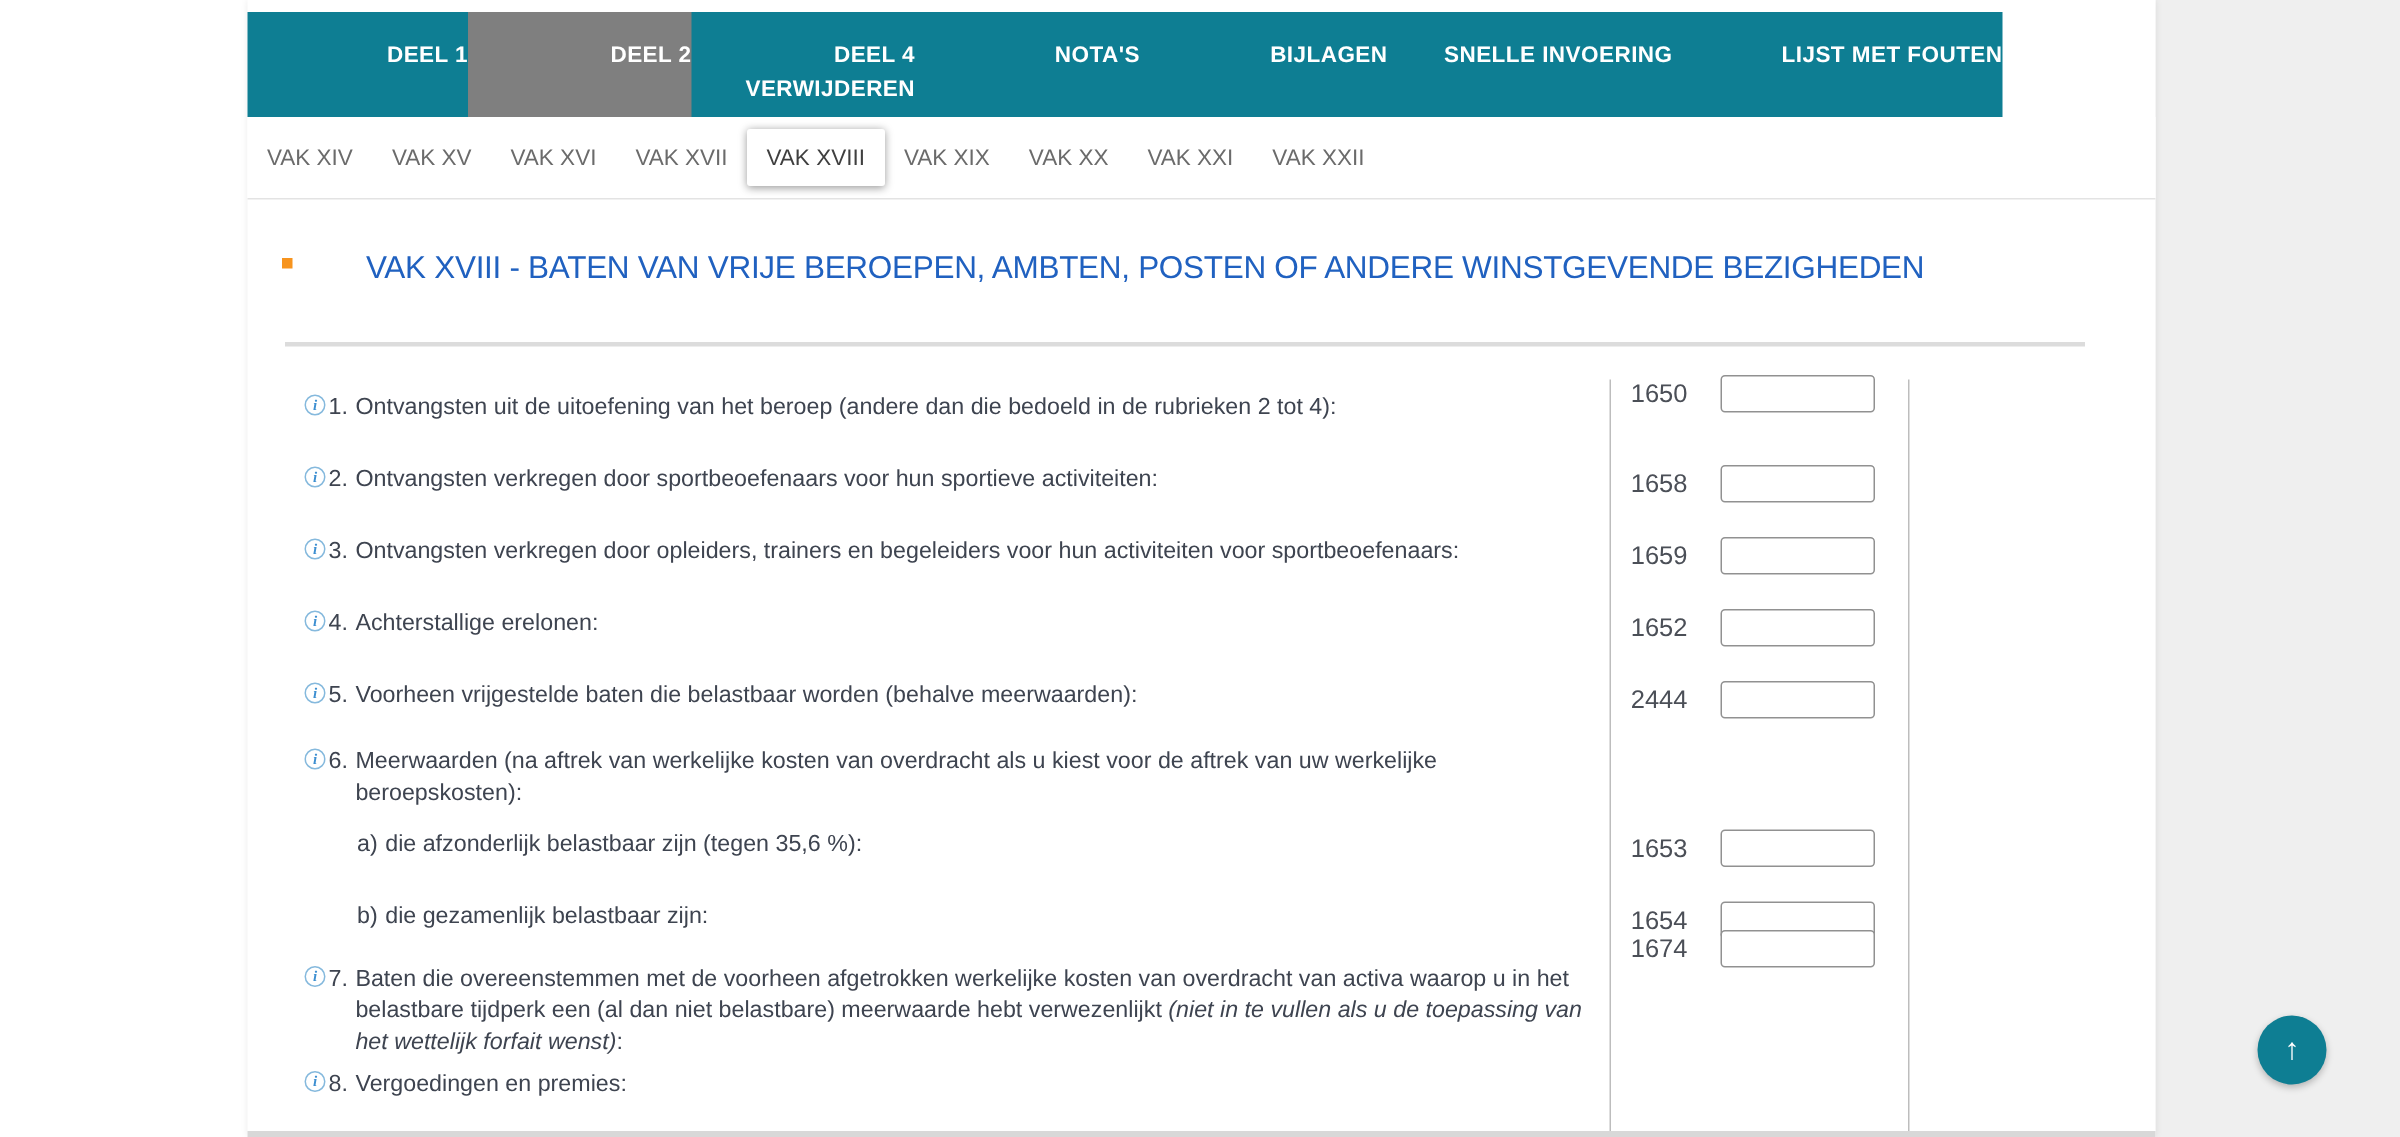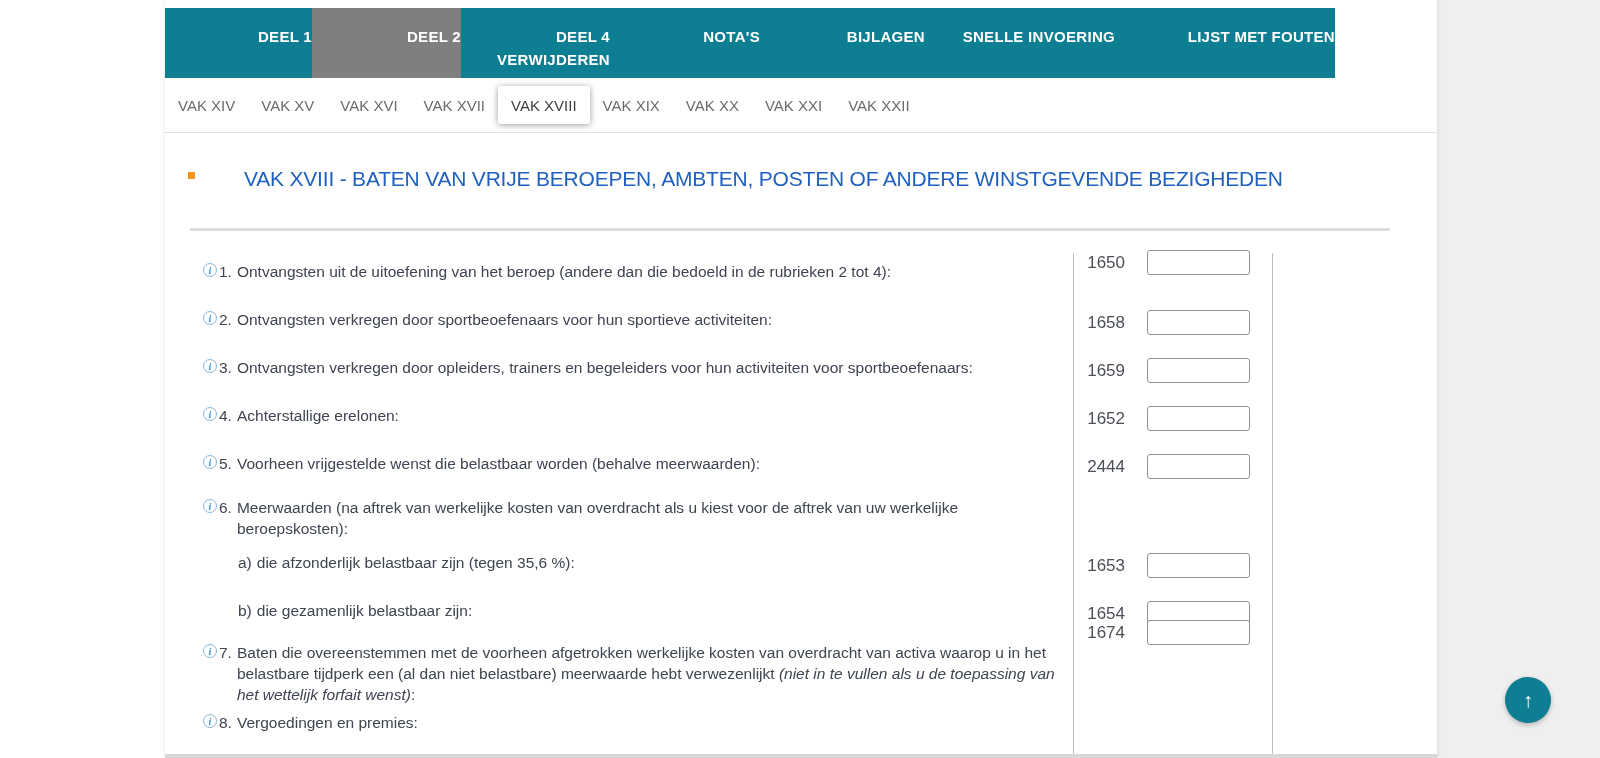--- a/index.html
+++ b/index.html
@@ -121,21 +121,21 @@
 
   <div class="row" style="top:405px">
     <span class="info">i</span>
     <span class="num">4.</span>
     <div class="label">Achterstallige erelonen:</div>
   </div>
 
   <div class="row" style="top:453px">
     <span class="info">i</span>
     <span class="num">5.</span>
-    <div class="label">Voorheen vrijgestelde wenst die belastbaar worden (behalve meerwaarden):</div>
+    <div class="label">Voorheen vrijgestelde baten die belastbaar worden (behalve meerwaarden):</div>
   </div>
 
   <div class="row" style="top:497px">
     <span class="info">i</span>
     <span class="num">6.</span>
     <div class="label">Meerwaarden (na aftrek van werkelijke kosten van overdracht als u kiest voor de aftrek van uw werkelijke beroepskosten):</div>
   </div>
 
   <div class="row sub" style="top:552px">
     <span class="num">a)</span>

